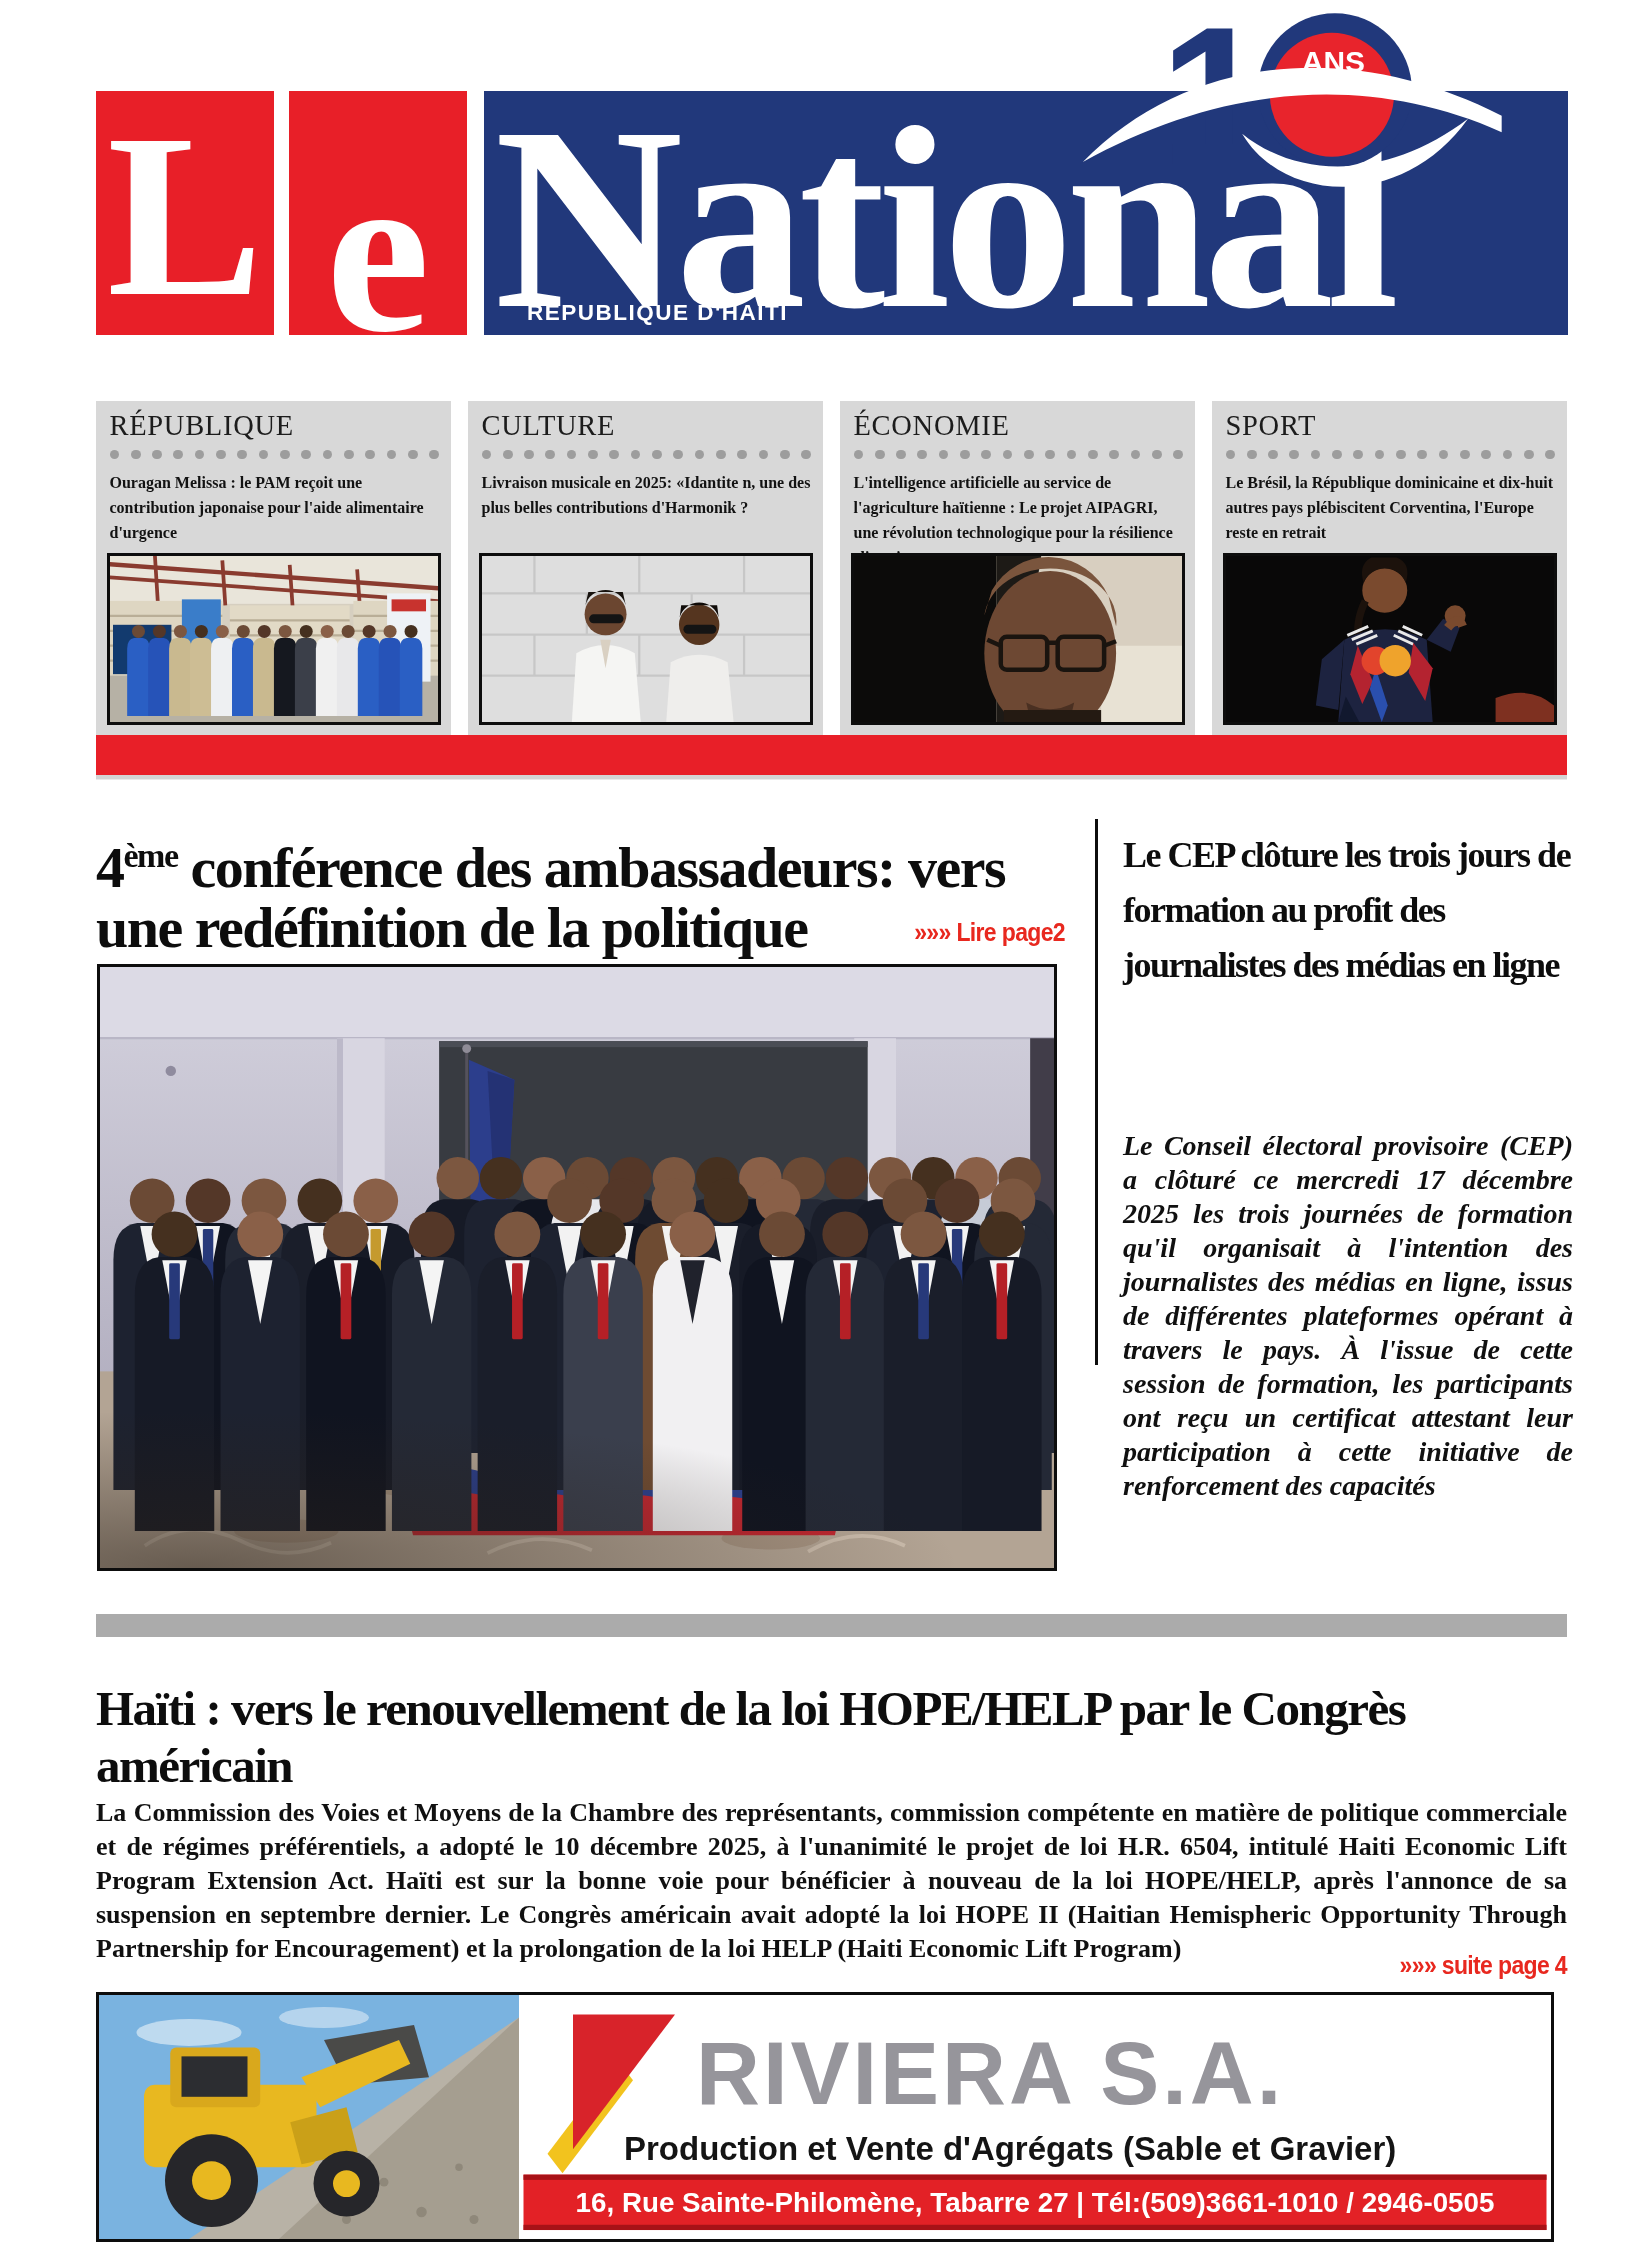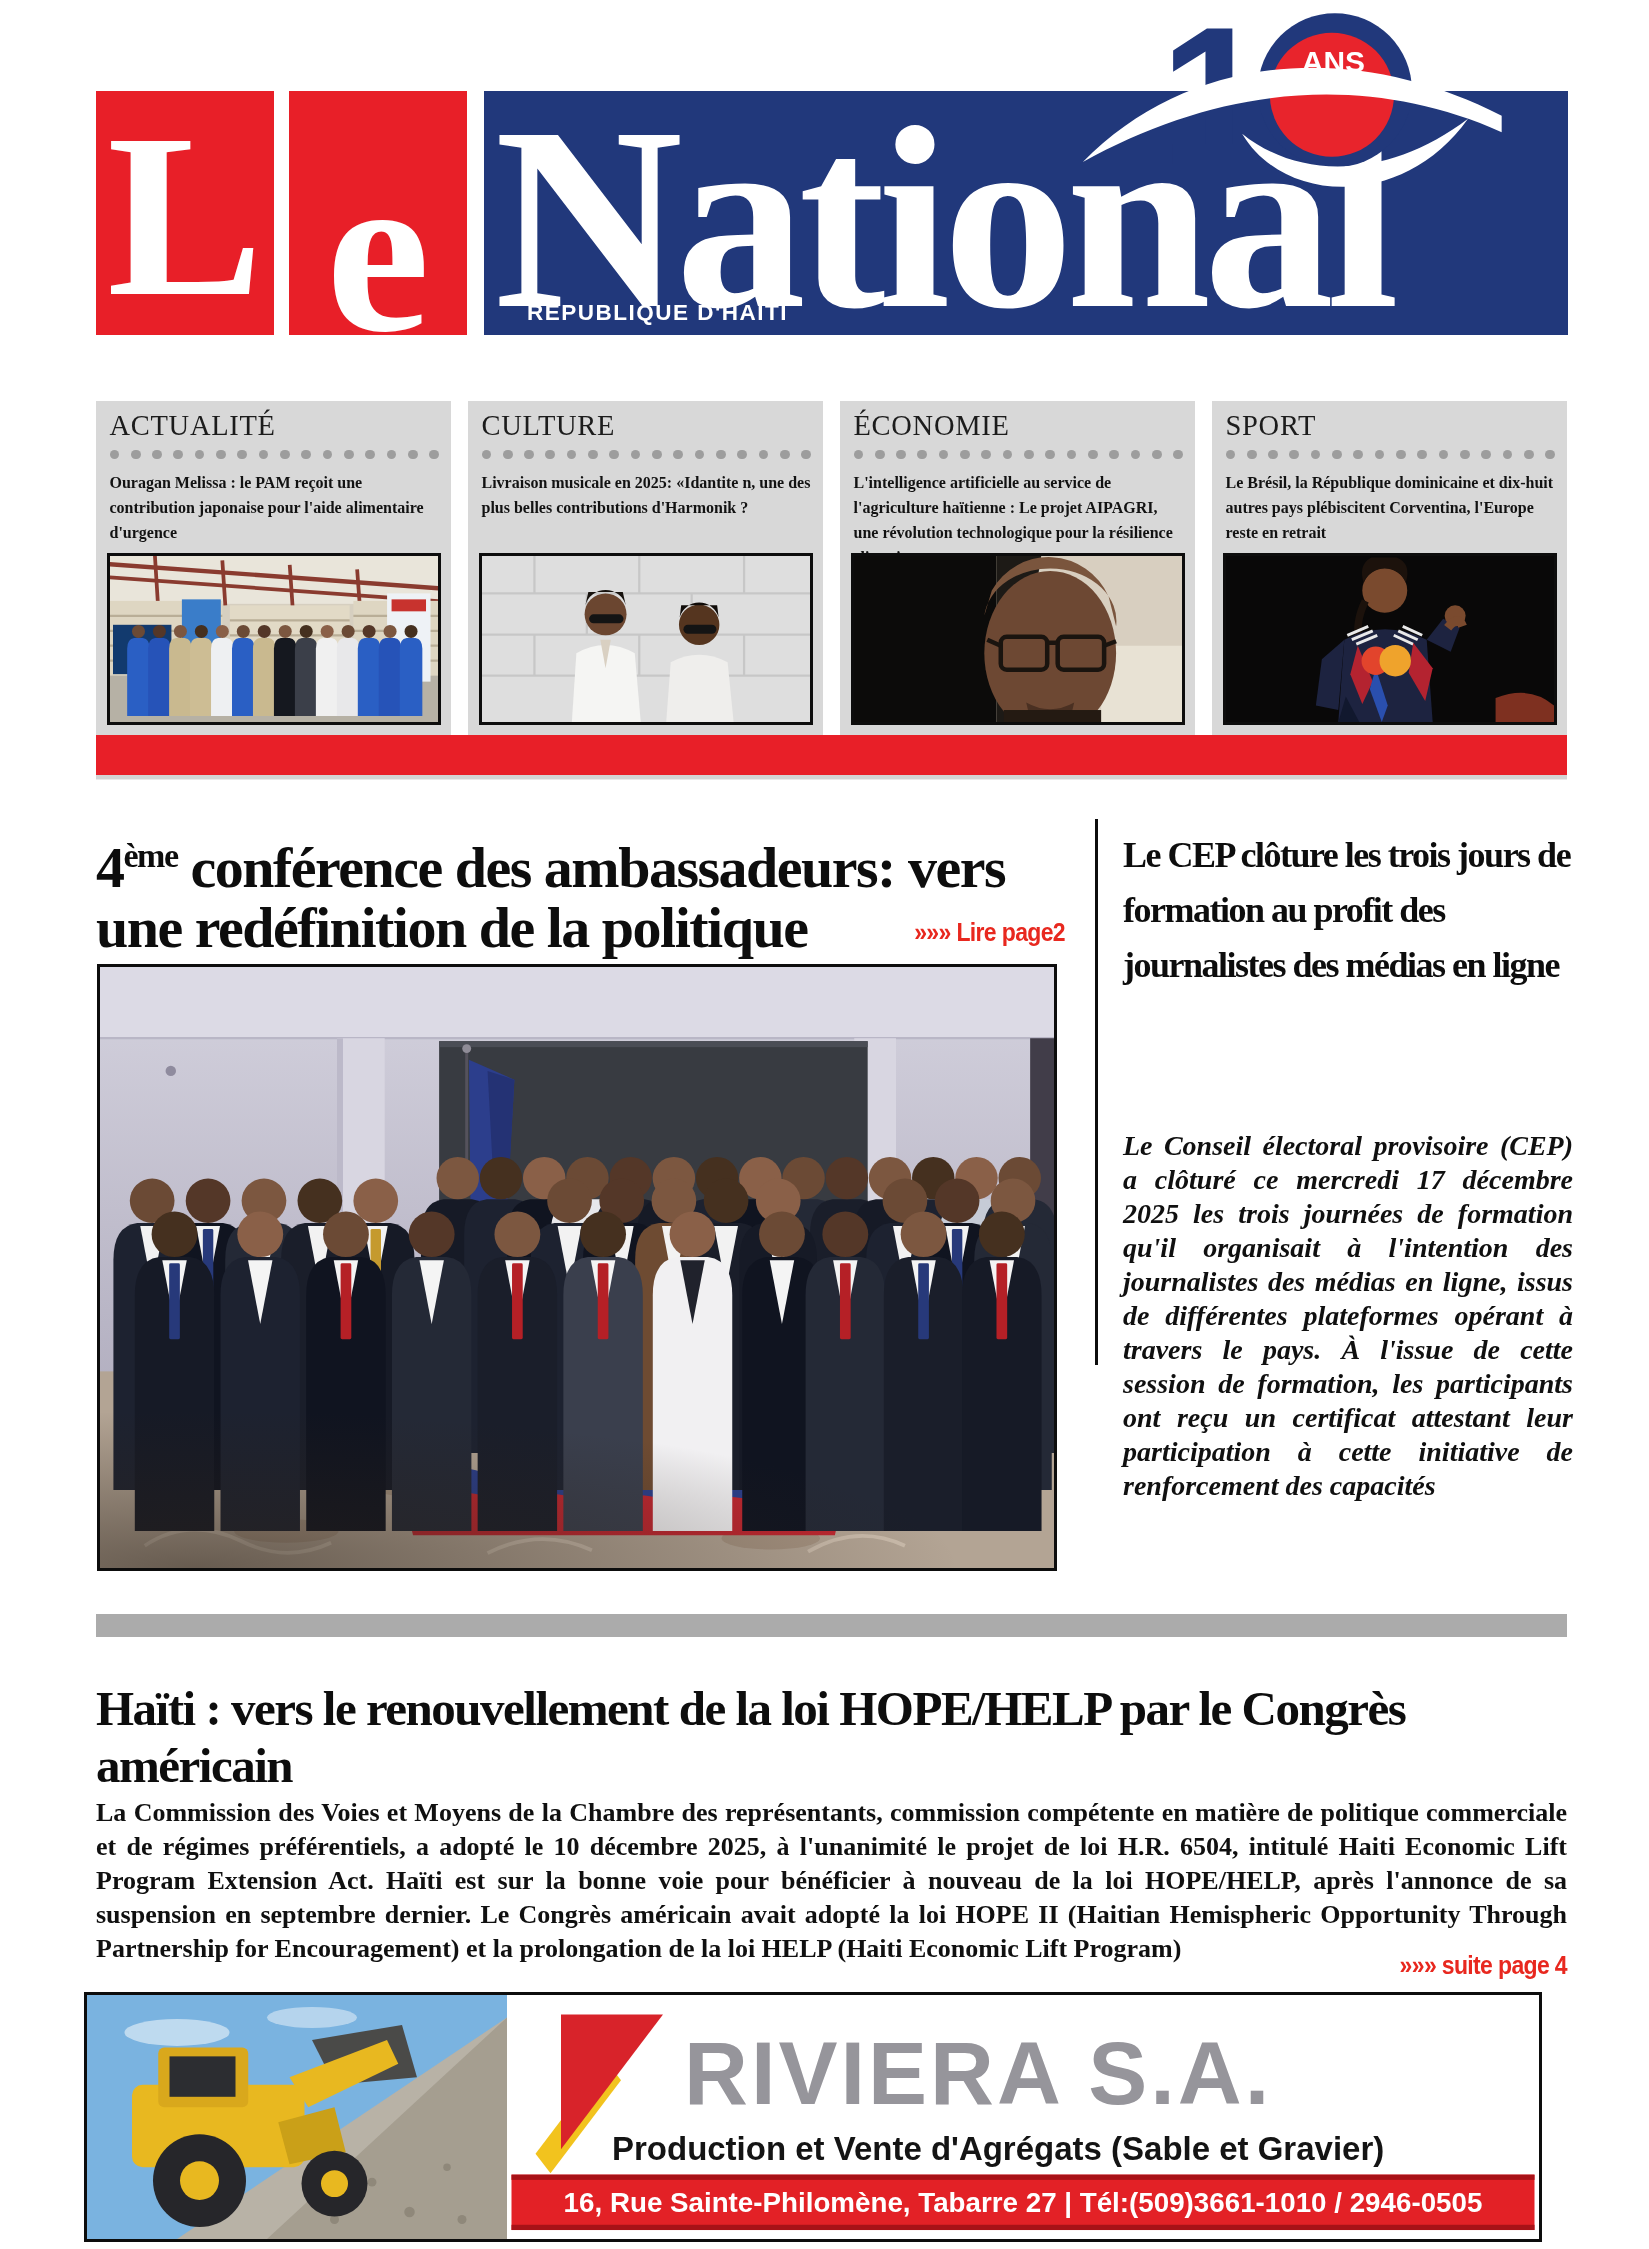--- a/index.html
+++ b/index.html
@@ -67,21 +67,21 @@
   
   .graybar{position:absolute;left:96px;top:1614px;width:1471px;height:22.5px;background:#ababab;}
   .hope-headline{position:absolute;left:96px;top:1647px;width:1320px;
                  font-size:49px;line-height:57px;font-weight:bold;letter-spacing:-1.5px;color:#0d0d0d;}
   .hope-body{position:absolute;left:96px;top:1770px;width:1471px;
              font-size:26px;line-height:34px;font-weight:bold;color:#101010;
              text-align:justify;}
   #hope-link{left:1342px;top:1951px;width:225px;text-align:right;}
 
   
-  .ad{position:absolute;left:84px;top:1992px;width:1458px;height:250px;border:3px solid #0d0d0d;
+  .ad{position:absolute;left:96px;top:1992px;width:1458px;height:250px;border:3px solid #0d0d0d;
       box-sizing:border-box;background:#fff;}
   .ad svg{display:block;width:100%;height:100%;}
 </style>
 </head>
 <body>
 
 <div class="page">
 
   <header>
     <div class="mast-red" id="mast-l">
@@ -100,21 +100,21 @@
       <circle cx="252" cy="114" r="103" fill="#21387b"></circle>
       <circle cx="248" cy="120" r="83" fill="#e8242c"></circle>
       <text x="250" y="90" text-anchor="middle" font-family="Liberation Sans, sans-serif" font-weight="bold" font-size="40" fill="#ffffff">ANS</text>
       <path d="M -85 210 C 60 62, 280 48, 475 148 L 475 170 C 290 88, 95 110, -85 210 Z" fill="#ffffff"></path>
       <path d="M 128 172 C 210 238, 330 228, 430 152 C 345 272, 185 268, 128 172 Z" fill="#ffffff"></path>
     </svg>
   </header>
 
 
   <section class="teaser" id="teaser-0">
-    <h2>ACTUALITÉ</h2>
+    <h2>RÉPUBLIQUE</h2>
     <div class="dots">
         <i></i>
         <i></i>
         <i></i>
         <i></i>
         <i></i>
         <i></i>
         <i></i>
         <i></i>
         <i></i>

